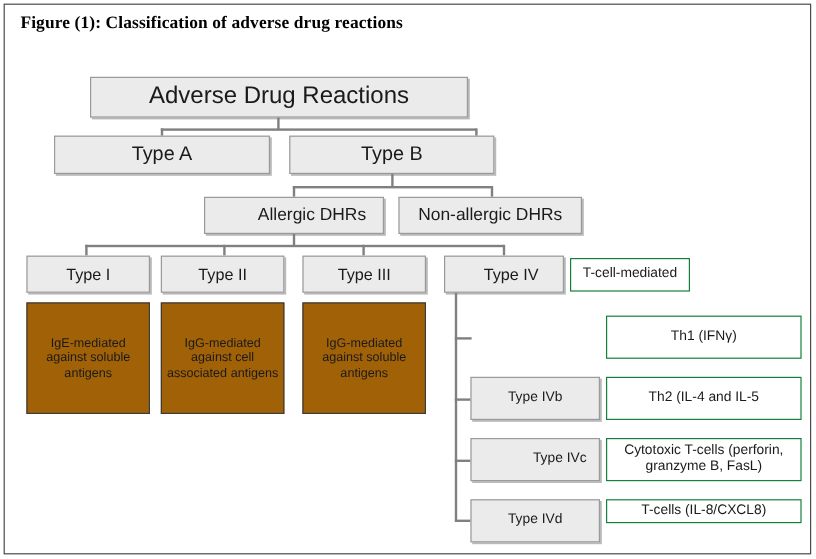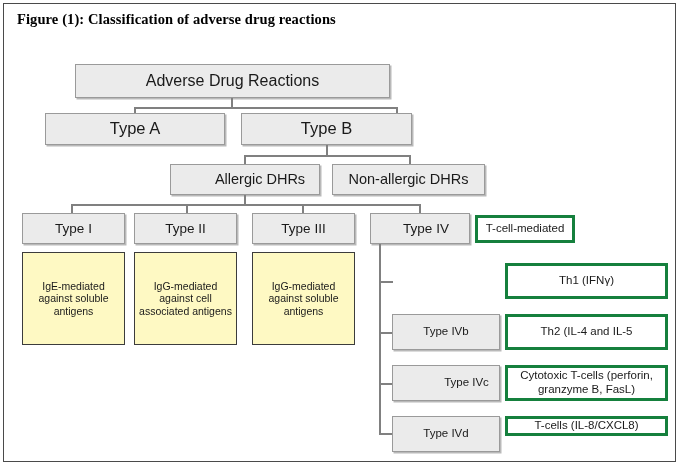--- a/index.html
+++ b/index.html
@@ -49,37 +49,37 @@
     line-height: 1.18;
     padding: 2px 4px;
   }
   .node.gray {
     background: #ebebeb;
     border: 1px solid #9a9a9a;
     box-shadow: 1.5px 1.5px 0 0 #b9b9b9;
   }
   .node.white {
     background: #ffffff;
-    border: 3px solid #15803d;
+    border: 1px solid #15803d;
   }
   .node.whiteplain {
-    background: #fef9c3;
+    background: #a16207;
     border: 1px solid #3c3c3c;
   }
 
   
   .conn {
     position: absolute;
     background: #808080;
   }
   .conn.v { width: 1.5px; }
   .conn.h { height: 1.5px; }
 
   
-  .t-root   { font-size: 16px; }
+  .t-root   { font-size: 20px; }
   .t-major  { font-size: 16.5px; }
   .t-dhr    { font-size: 14.5px; }
   .t-type   { font-size: 13.5px; }
   .t-sub    { font-size: 11.5px; }
   .t-desc   { font-size: 10.5px; }
   .t-val    { font-size: 11.5px; }
 </style>
 </head>
 <body>
 

